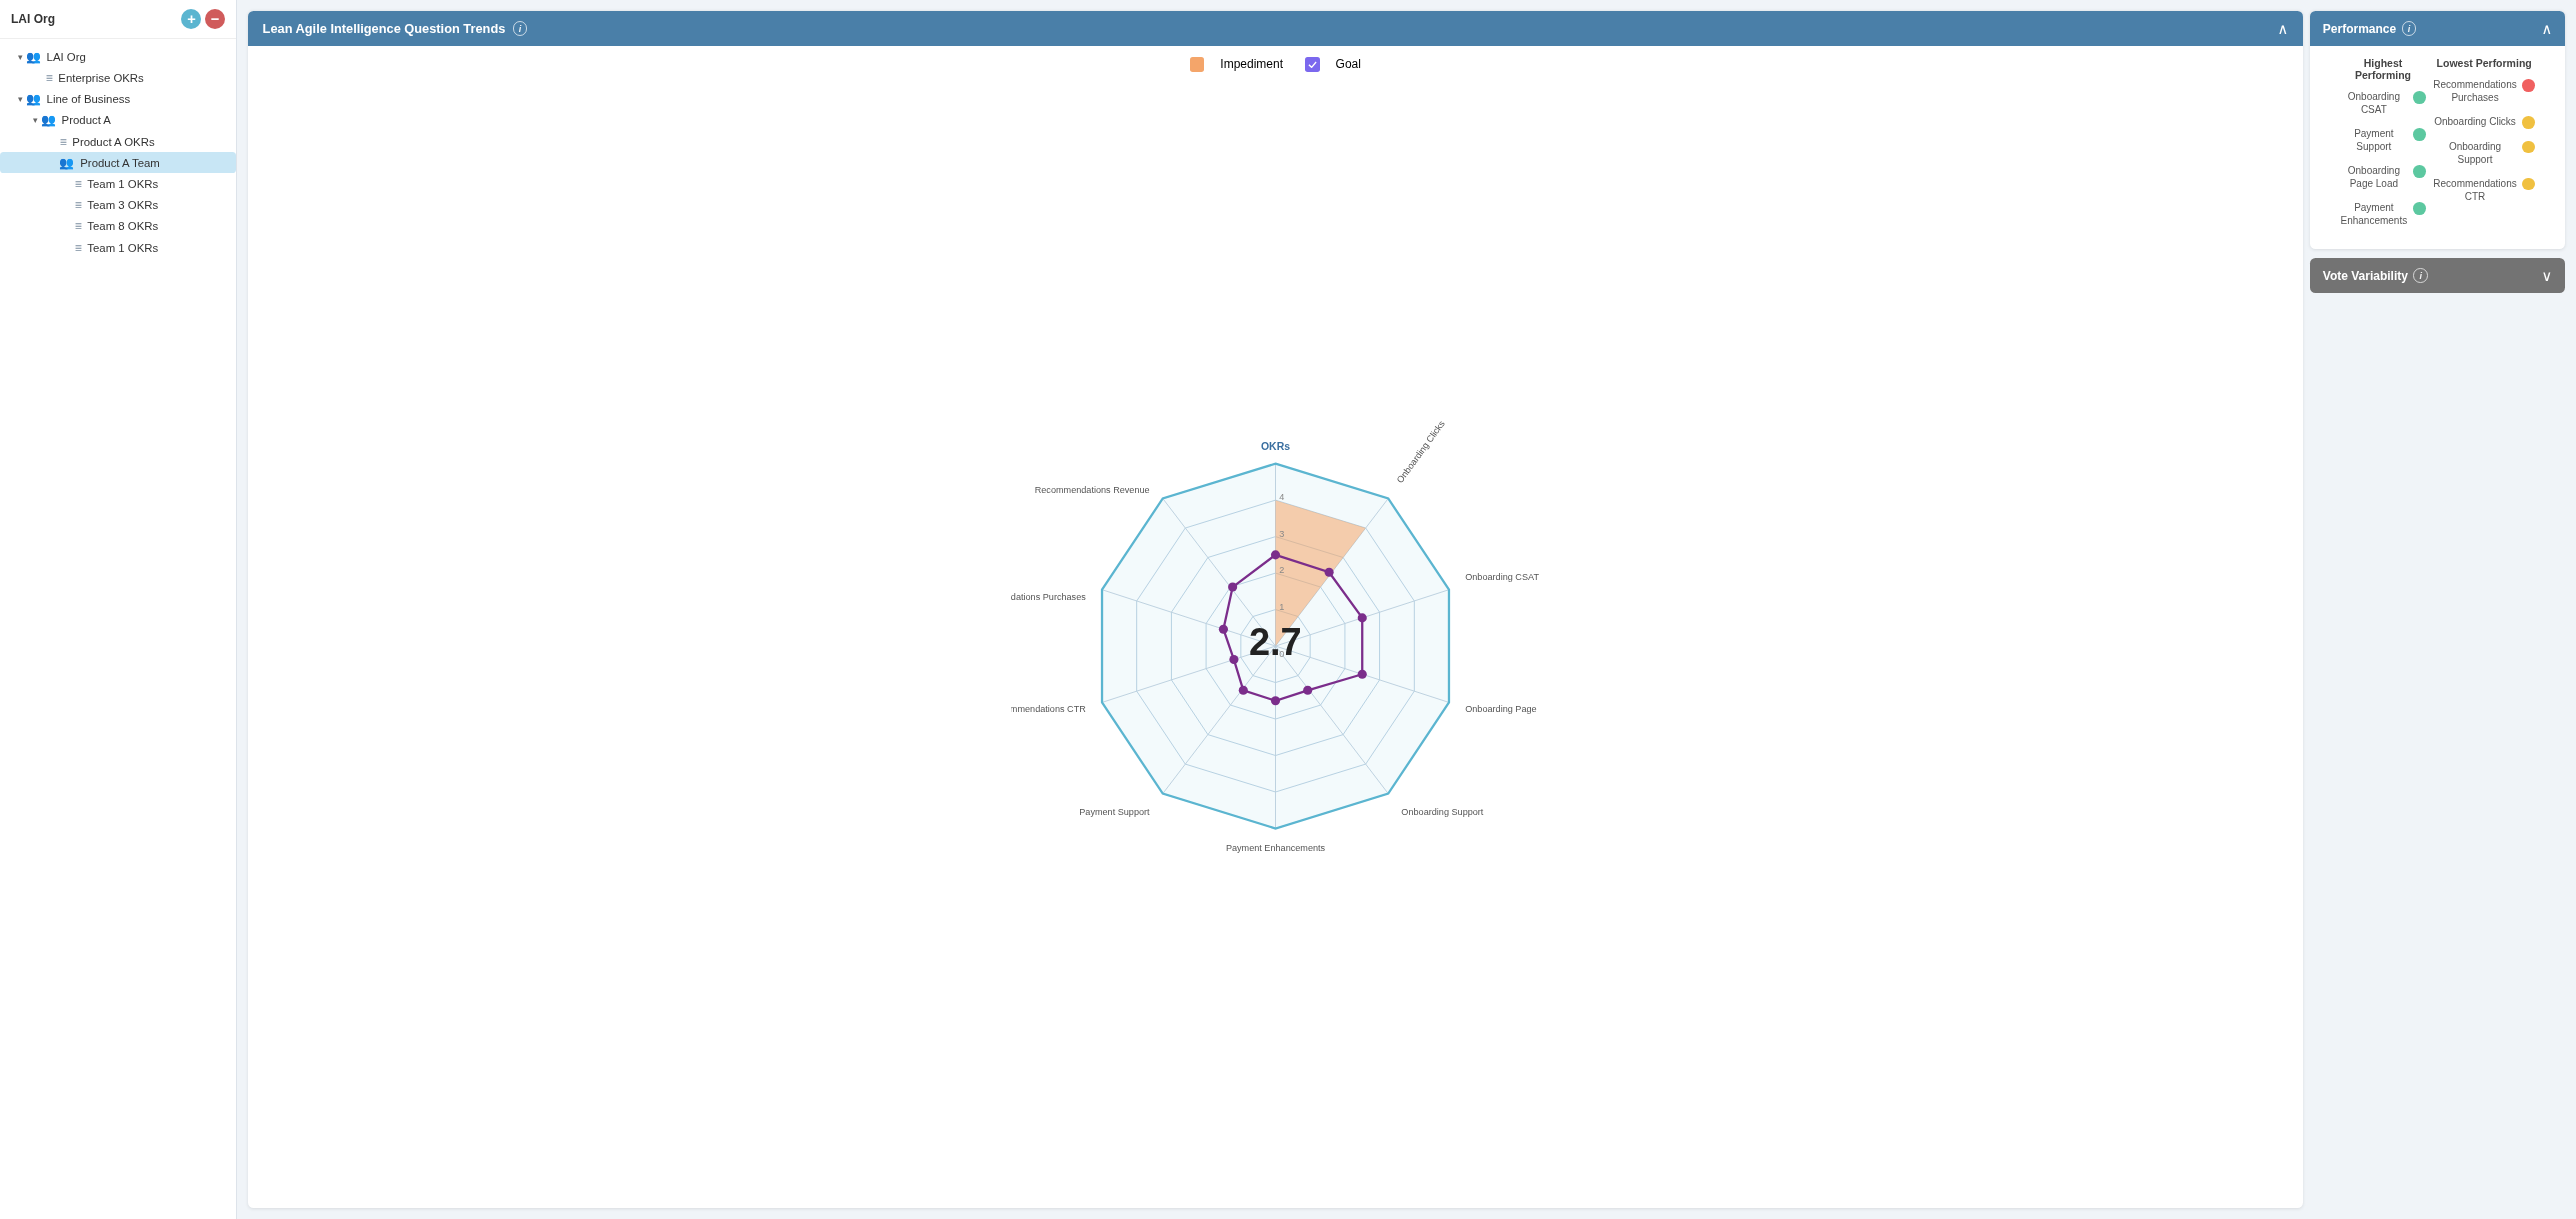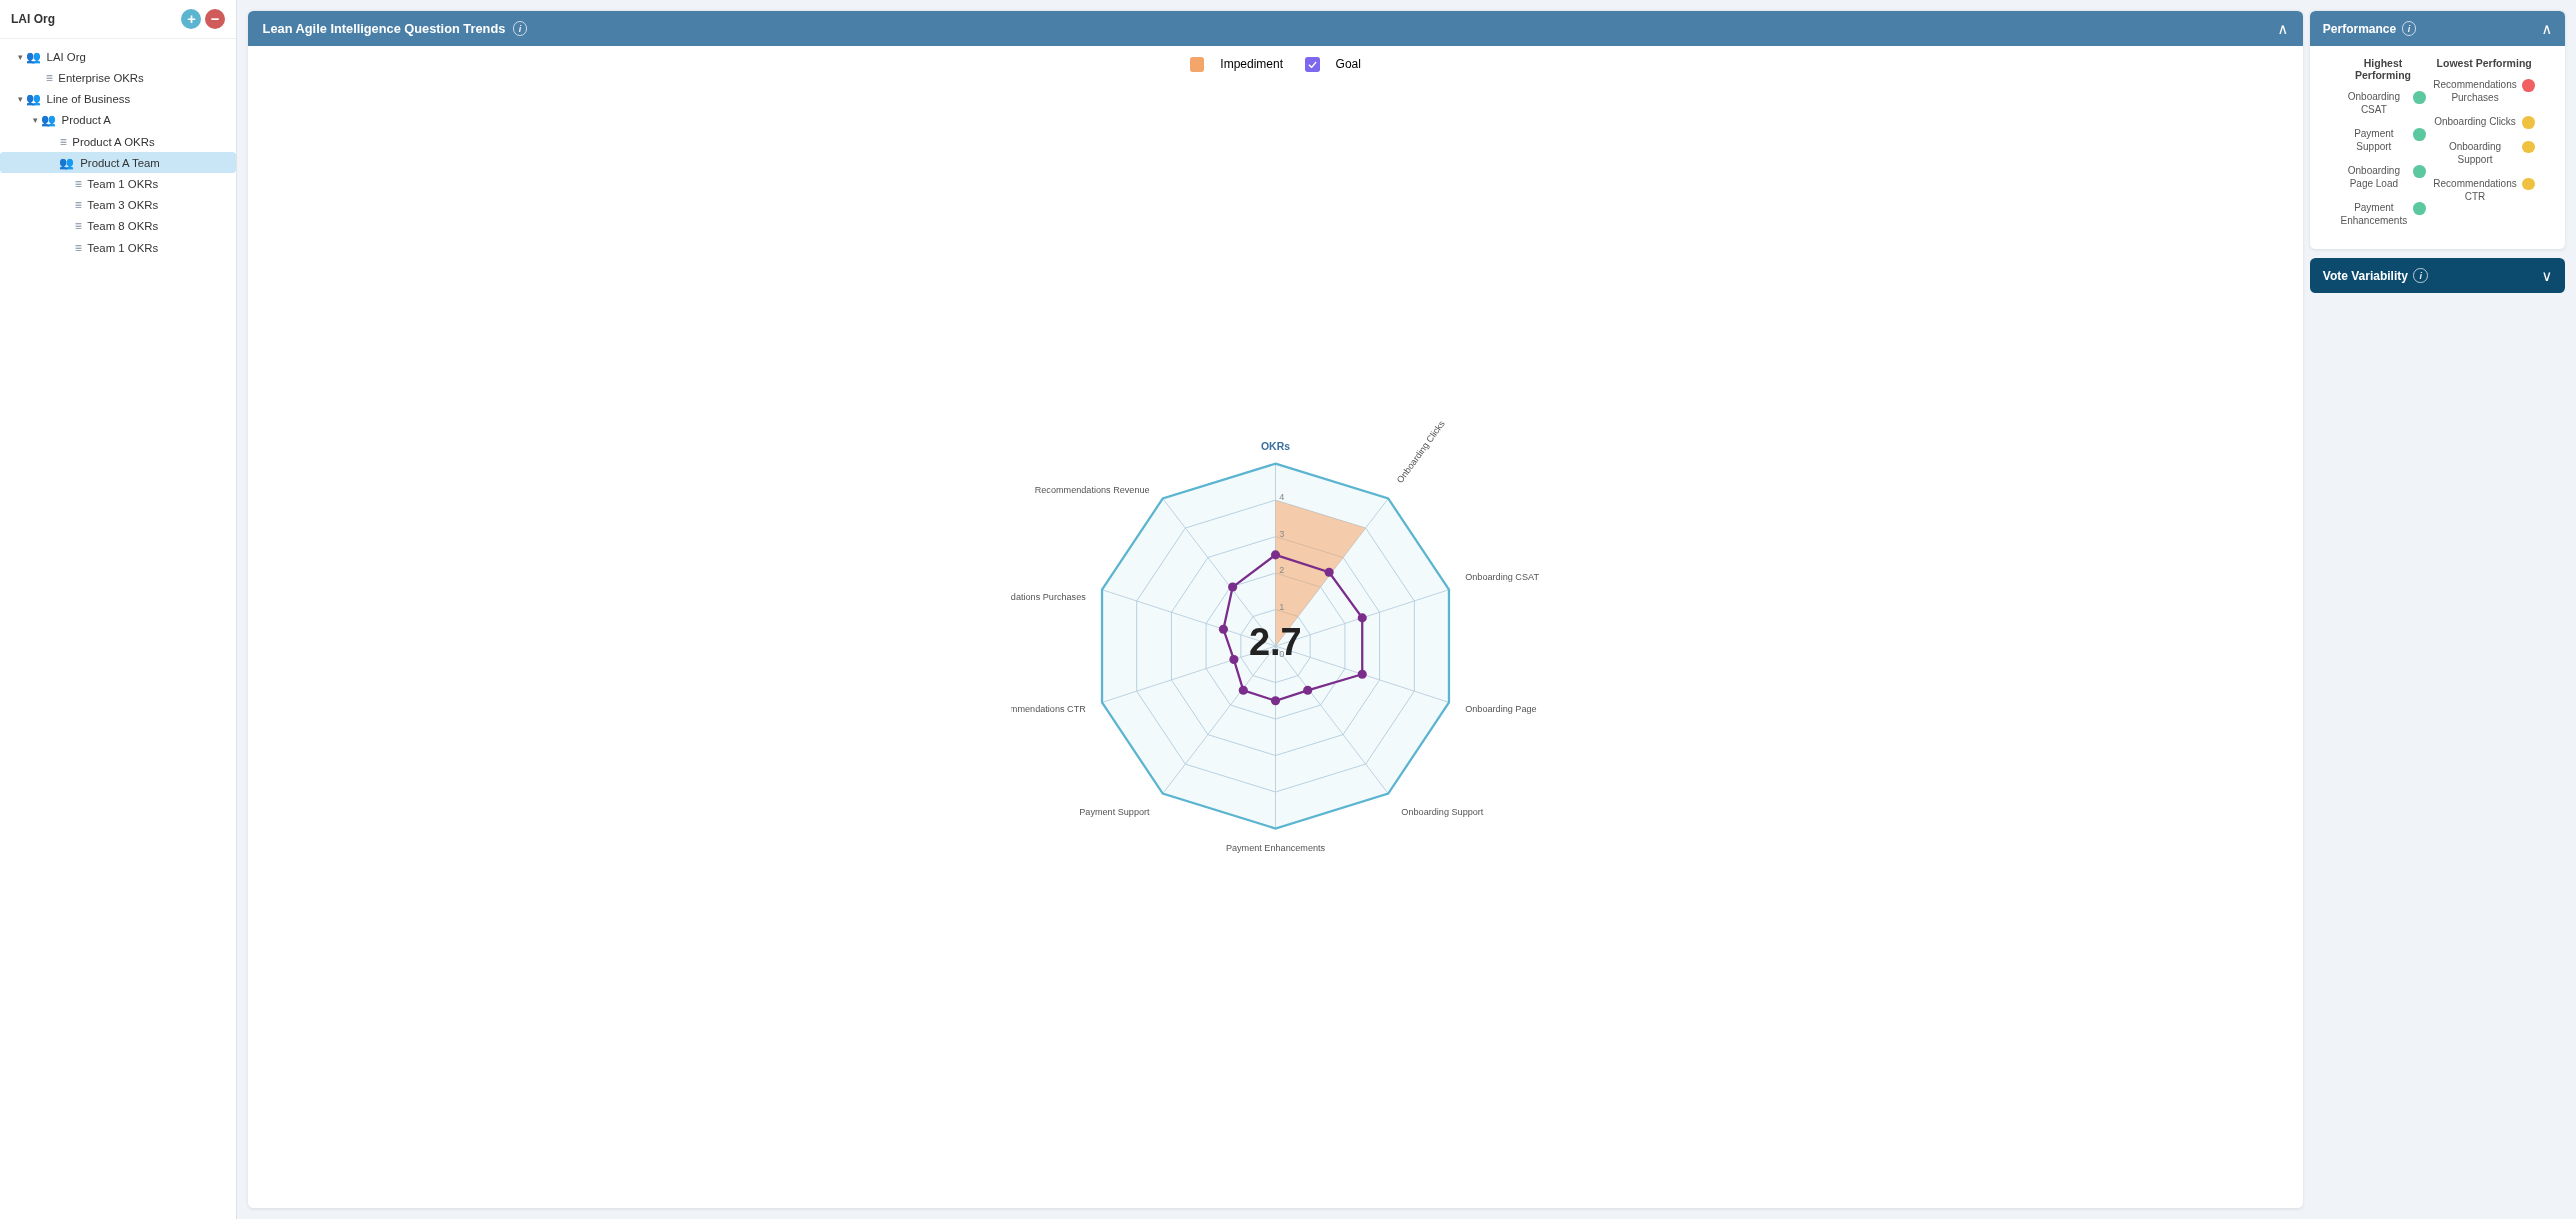--- a/index.html
+++ b/index.html
@@ -213,21 +213,21 @@
       width: 12.8px; height: 12.8px;
       border-radius: 50%;
       flex-shrink: 0;
       margin-top: 0.9px;
     }
     .dot-green { background: #5cc8a0; }
     .dot-red { background: #f06060; }
     .dot-yellow { background: #f0c040; }
 
     .vote-variability-header {
-      background: #0c4a6e;
+      background: #737373;
       color: #fff;
       padding: 9px 12.8px;
       display: flex;
       align-items: center;
       justify-content: space-between;
       font-size: 12px;
       font-weight: 600;
       border-radius: 5.5px;
       cursor: pointer;
     }

